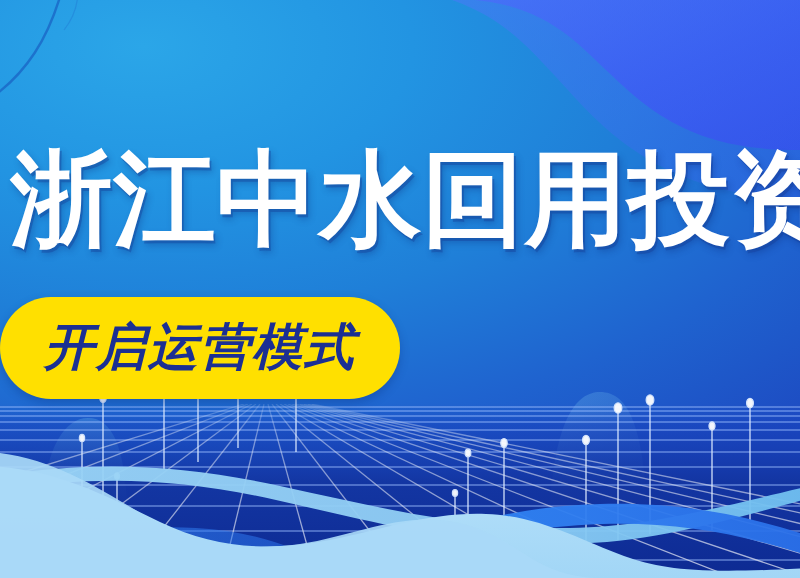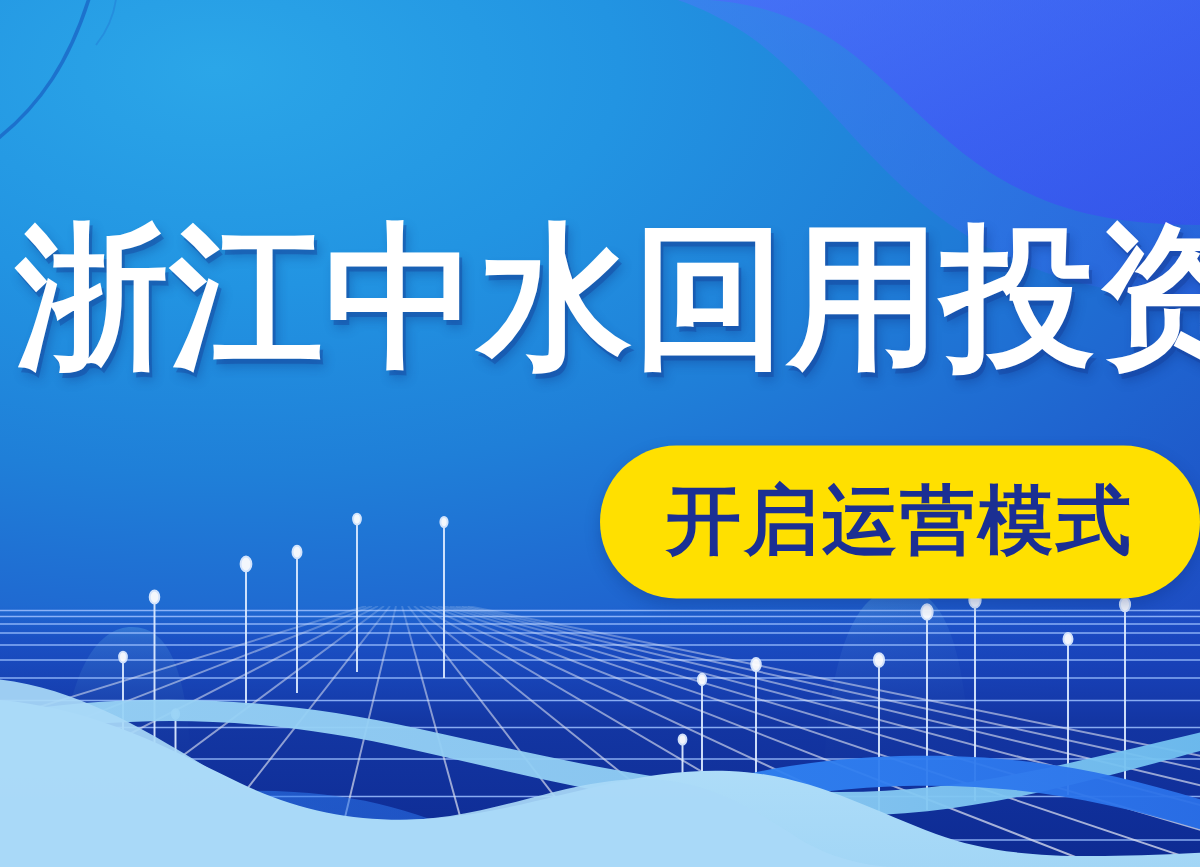--- a/index.html
+++ b/index.html
@@ -48,22 +48,23 @@
     transform: scaleX(0.98);
     text-shadow:
        2px 3px 0 rgba(20,60,150,0.38),
        3px 5px 7px rgba(10,40,120,0.30);
   }
   
   .badge-wrap {
     position: absolute;
     left: 0; right: 0;
     top: 297px;
-    text-align: right;
+    text-align: left;
     z-index: 45;
+    font-style: italic;
   }
   .badge {
     display: inline-block;
     background: #FFE000;
     color: #1b2f93;
     font-size: 50px;
     font-weight: 700;
     line-height: 1;
     letter-spacing: 2px;
     padding: 25px 44px 27px 44px;

